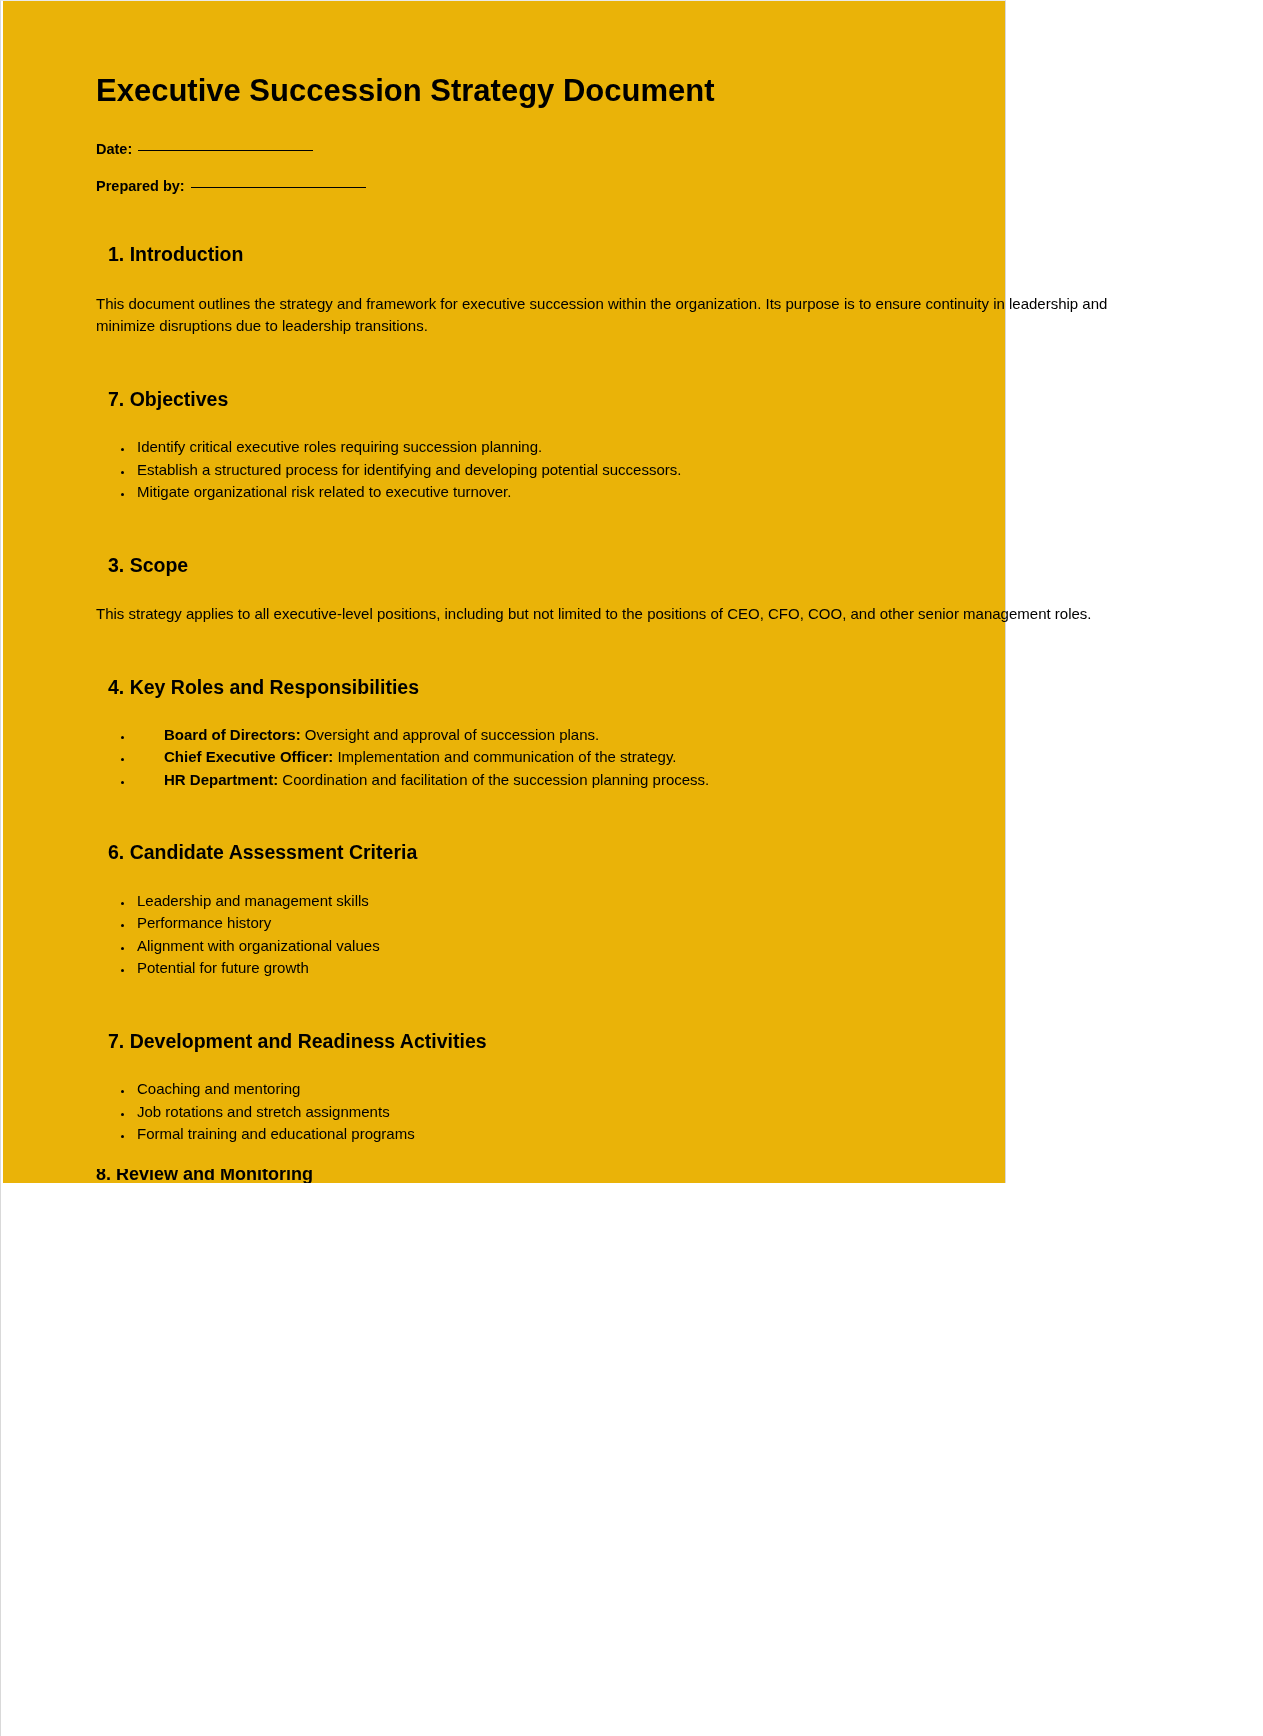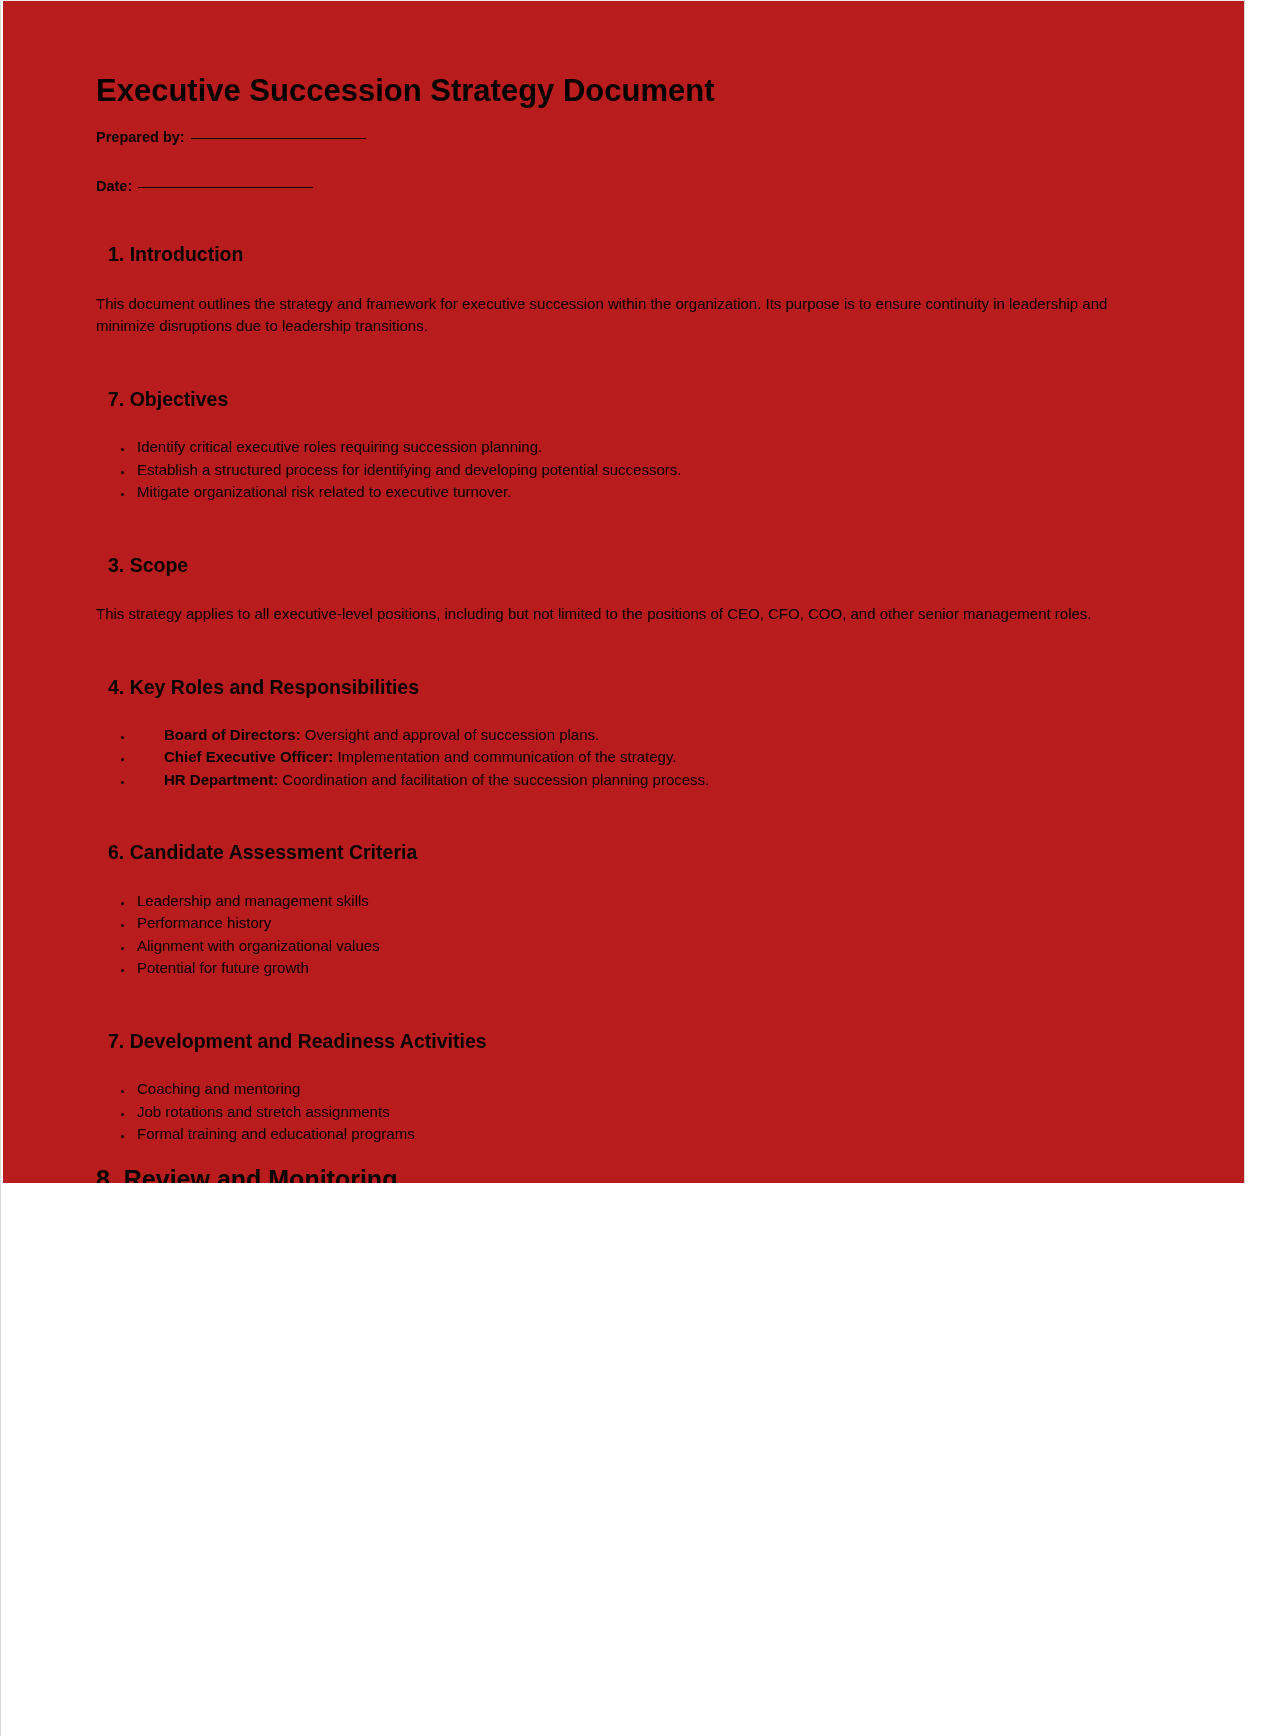--- a/index.html
+++ b/index.html
@@ -9,23 +9,23 @@
   }
   body {
     width: 1263px;
     height: 1736px;
     font-family: "Liberation Sans", sans-serif;
     color: #000000;
     overflow: hidden;
   }
   .page {
     position: relative;
-    width: 1245px;
+    width: 1006px;
     height: 1736px;
-    background: #b91c1c;
+    background: #eab308;
     box-sizing: border-box;
     border-left: 1px solid #d9d9d9;
     border-right: 1px solid #d9d9d9;
     border-top: 1px solid #eaeaea;
   }
   .page-edge-left {
     position: absolute;
     left: 0;
     top: 0;
     width: 2px;
@@ -101,21 +101,21 @@
 
   .clipped-heading {
     position: absolute;
     left: 95px;
     top: 1168px;
     width: 600px;
     height: 14px;
     overflow: hidden;
   }
   .clipped-heading h2 {
-    font-size: 25px;
+    font-size: 18px;
     font-weight: bold;
     margin: 0;
     line-height: 1.2;
     position: relative;
     top: -5px;
   }
   .white-cover {
     position: absolute;
     left: 0;
     top: 1182px;
@@ -127,26 +127,26 @@
 </head>
 <body>
 
 <div class="page">
   <div class="page-edge-left"></div>
 
   <div class="doc-body">
 
     <h1 class="doc-title">Executive Succession Strategy Document</h1>
 
+    <div class="field-line field-date">
+      <span class="field-label">Date:</span><span class="rule rule-date"></span>
+    </div>
+
     <div class="field-line field-prepared">
       <span class="field-label">Prepared by:</span><span class="rule rule-prepared"></span>
-    </div>
-
-    <div class="field-line field-date">
-      <span class="field-label">Date:</span><span class="rule rule-date"></span>
     </div>
 
     <h2 class="section-heading sec-gap-first">1. Introduction</h2>
     <p class="body-text">This document outlines the strategy and framework for executive succession within the organization. Its purpose is to ensure continuity in leadership and minimize disruptions due to leadership transitions.</p>
 
     <h2 class="section-heading sec-gap">7. Objectives</h2>
     <ul class="doc-list">
       <li>Identify critical executive roles requiring succession planning.</li>
       <li>Establish a structured process for identifying and developing potential successors.</li>
       <li>Mitigate organizational risk related to executive turnover.</li>

